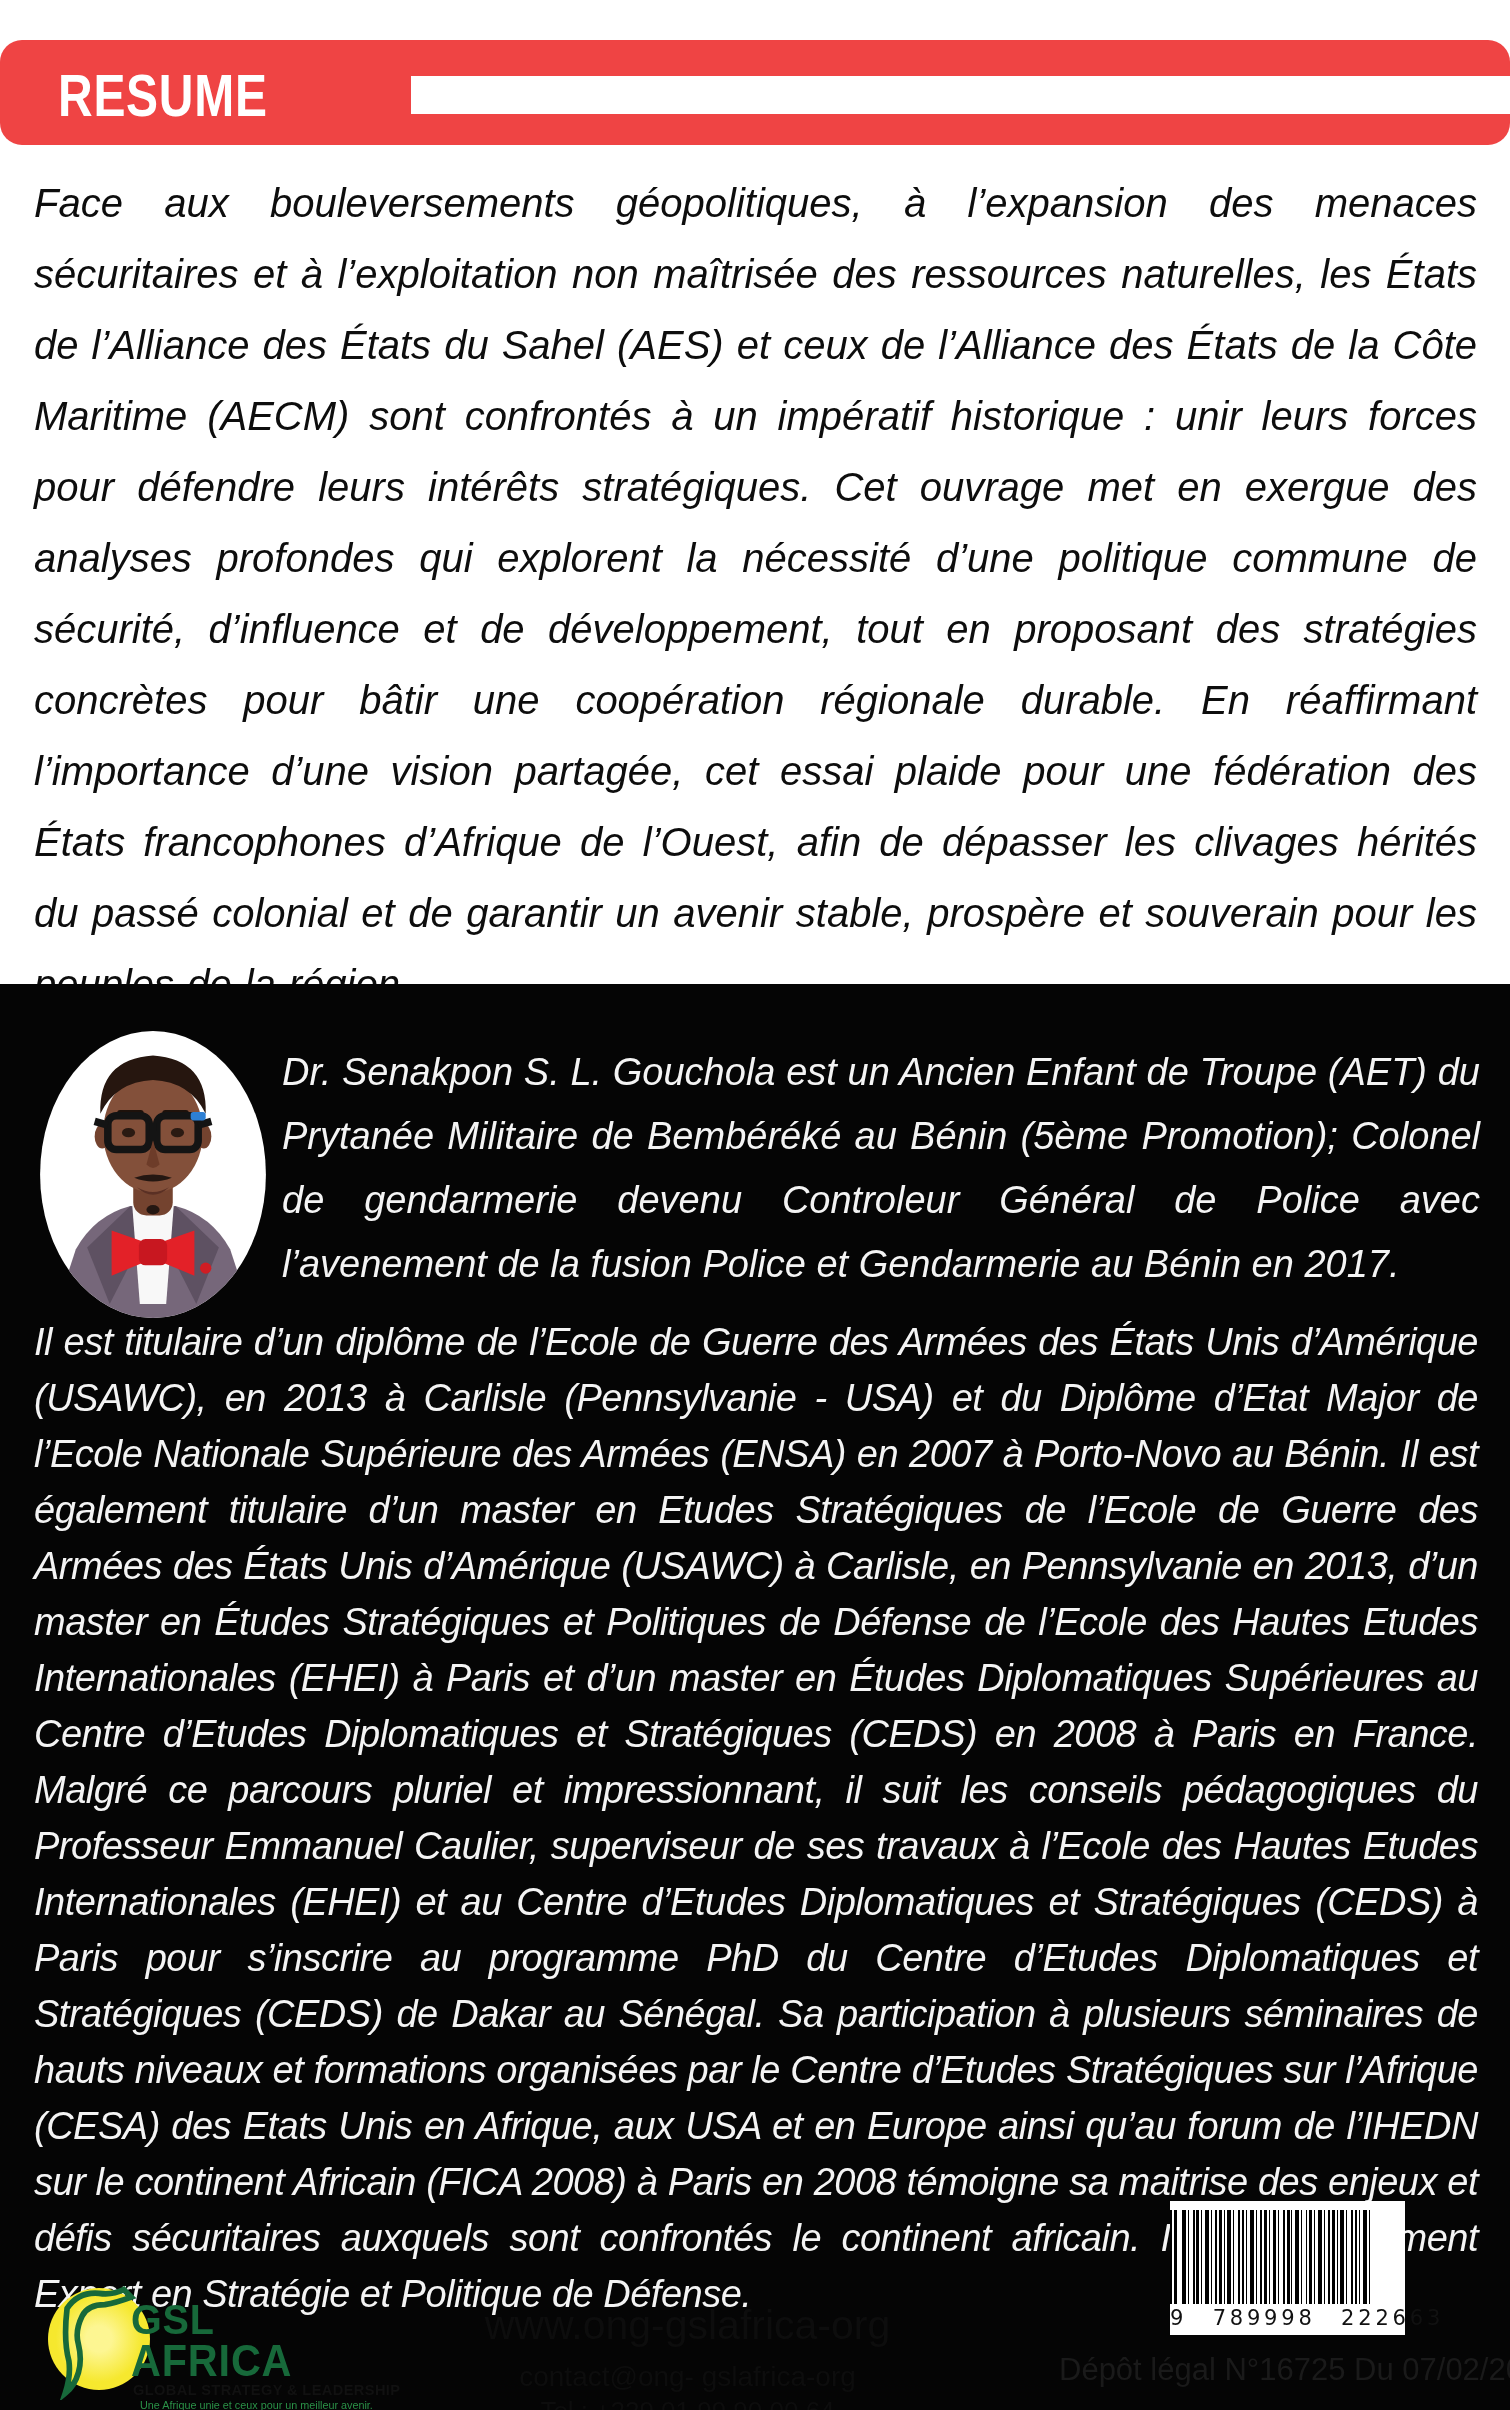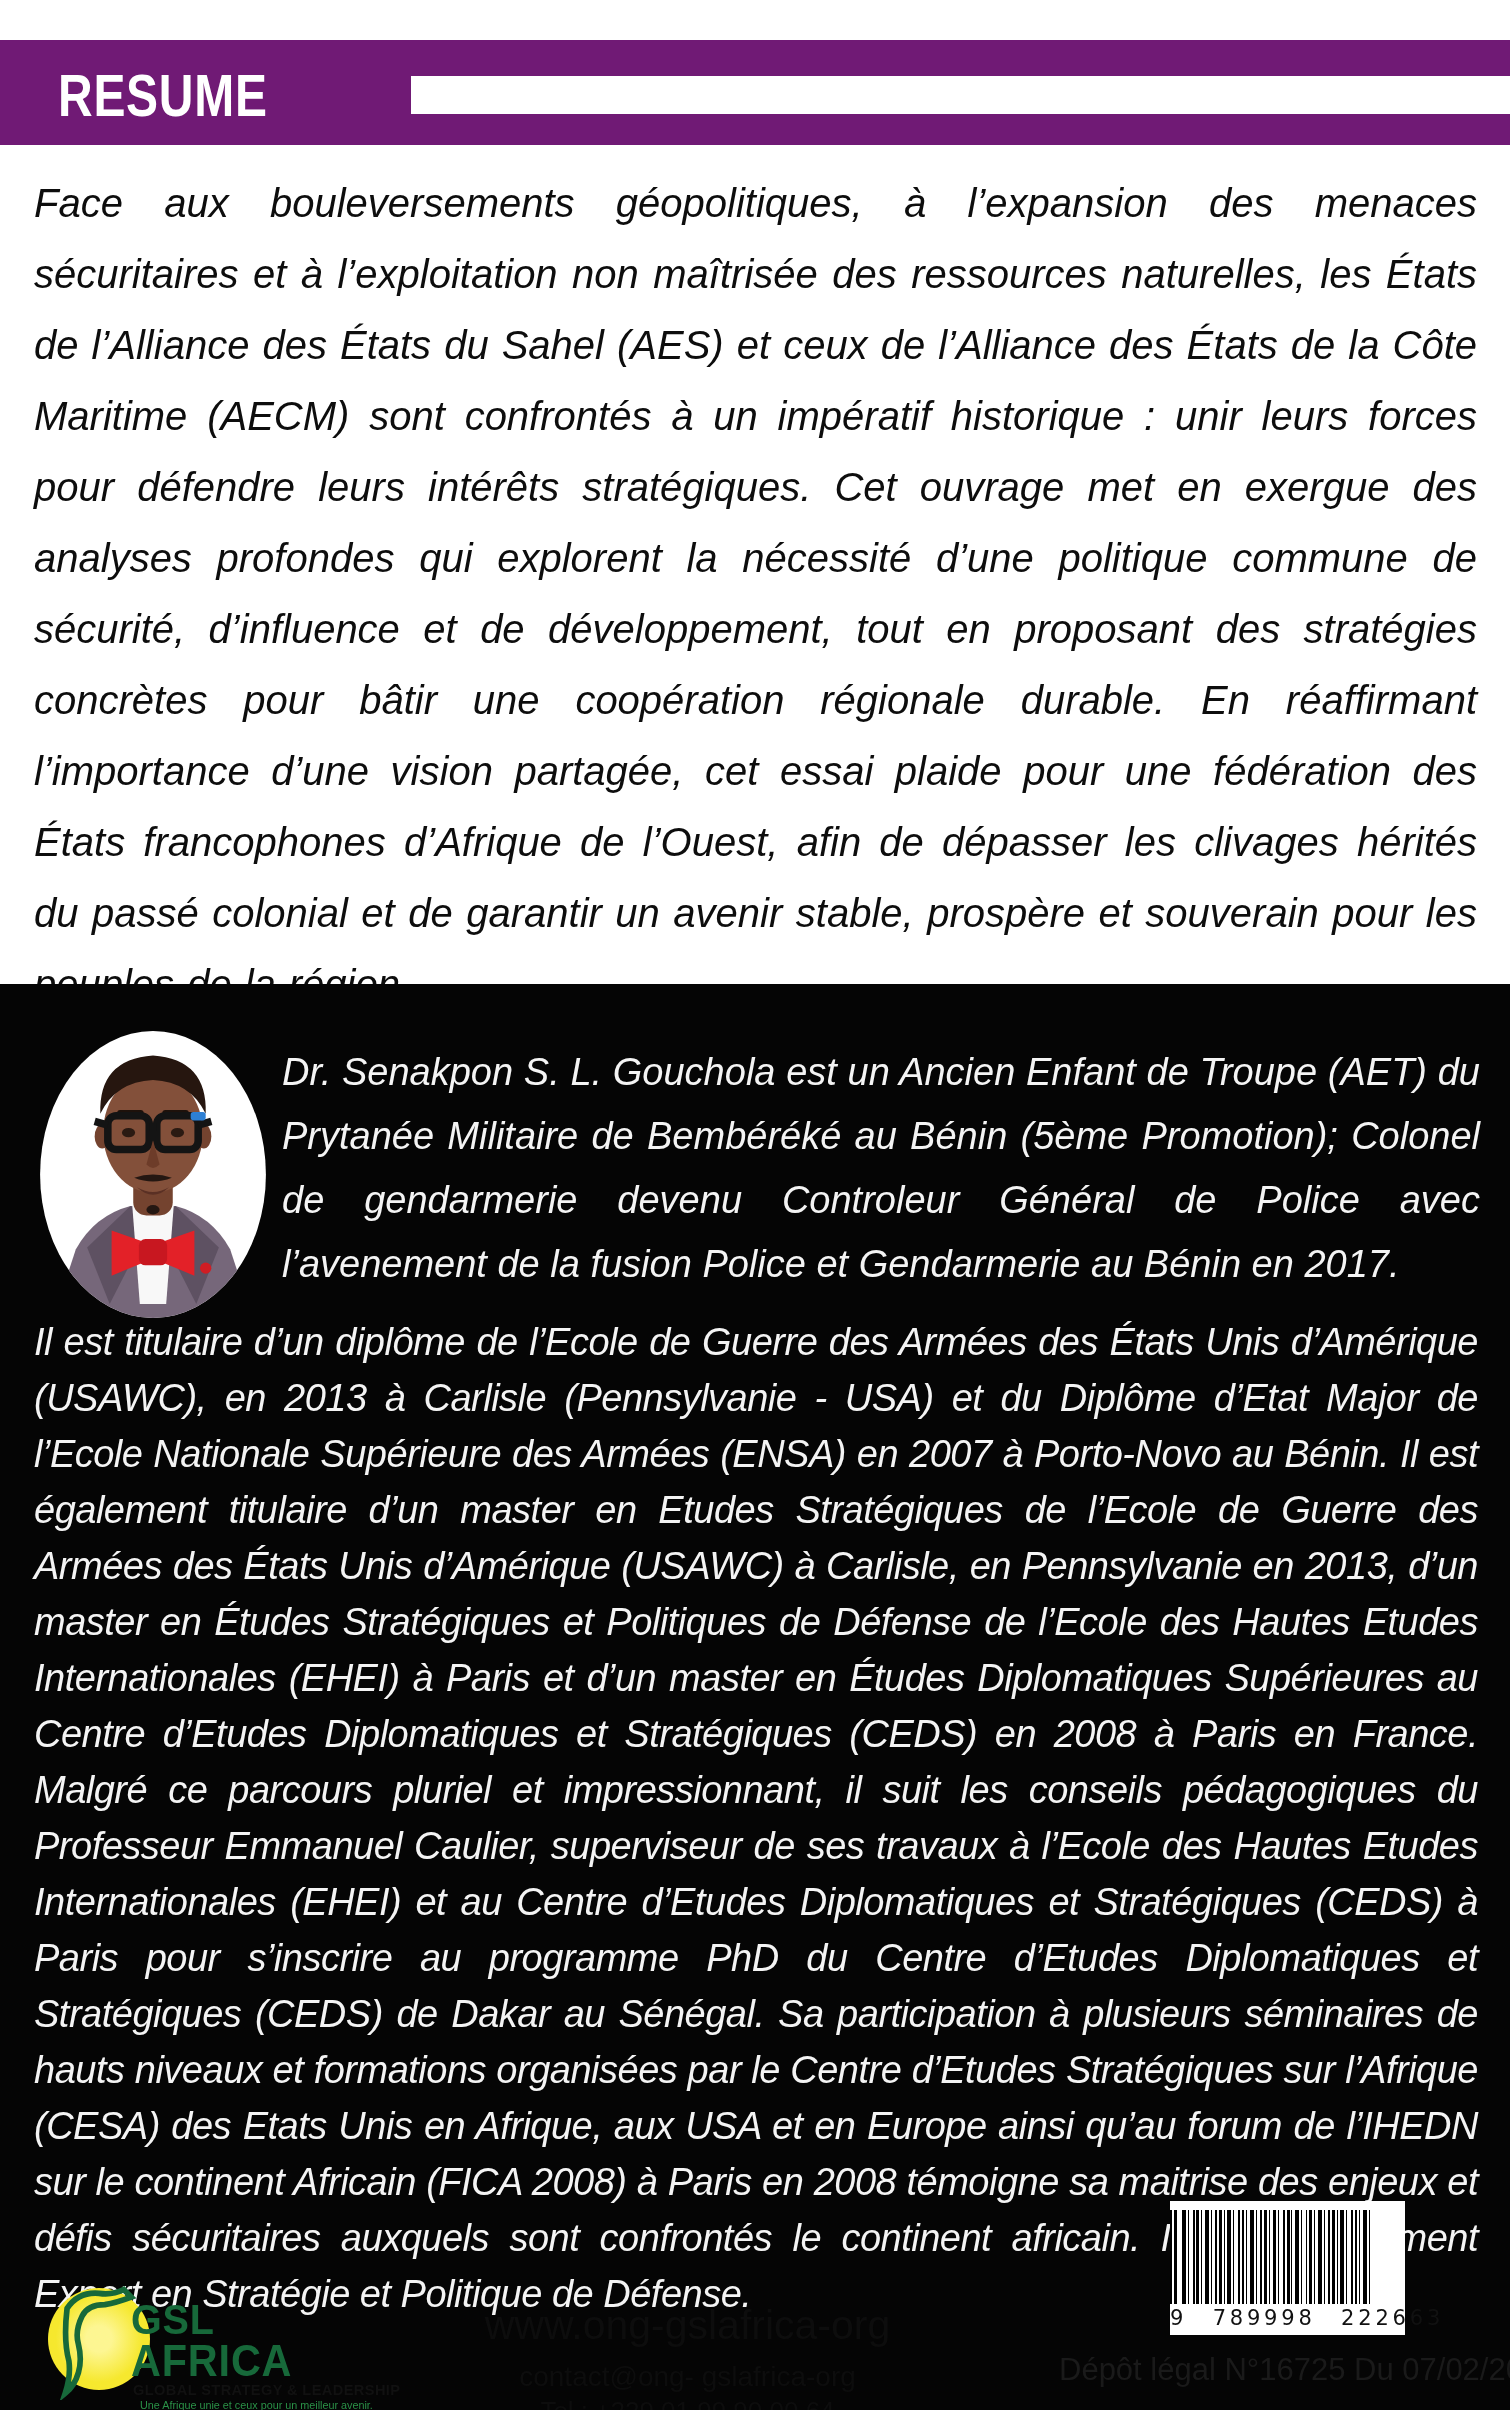--- a/index.html
+++ b/index.html
@@ -1,20 +1,20 @@
 <!DOCTYPE html>
 <html style="font-size:15px"><head>
 <meta charset="utf-8">
 <style>
   html,body{margin:0;padding:0;background:#888;}
   .page{position:relative;width:1510px;height:2411px;background:#ffffff;overflow:hidden;
         font-family:"Liberation Sans",sans-serif;}
 
   
-  .header-bar{position:absolute;left:0;top:40px;width:1510px;height:105px;background:#701a75;}
+  .header-bar{position:absolute;left:0;top:40px;width:1510px;height:105px;background:#ef4444;border-radius:22px;}
   .resume-title{position:absolute;left:58px;top:21px;color:#ffffff;font-weight:bold;
         font-size:60px;letter-spacing:0.9px;transform:scaleX(.80);transform-origin:left center;
         white-space:nowrap;}
   .header-rule{position:absolute;left:411px;top:36px;width:1100px;height:38px;background:#ffffff;}
 
   
   .summary-paragraph{position:absolute;left:34px;top:168px;width:1443px;
         font-style:italic;font-size:40px;line-height:71px;color:#0d0d0d;
         text-align:justify;word-spacing:1.9px;}
 

